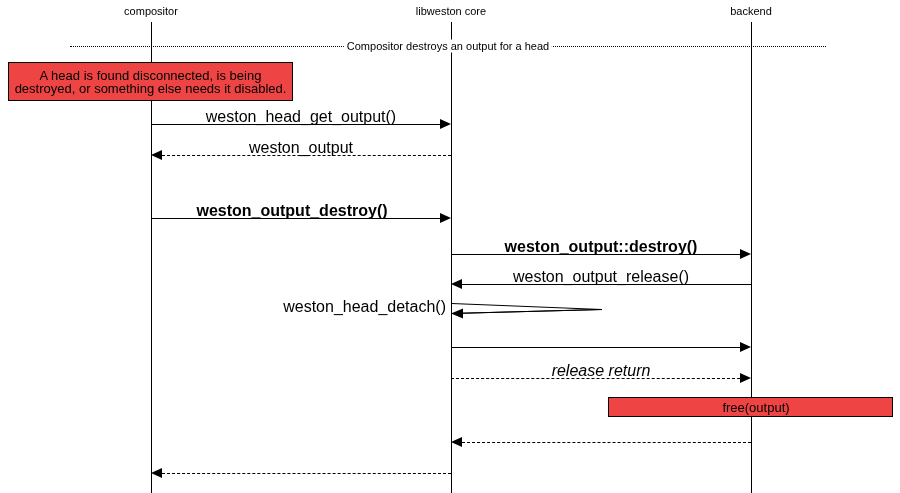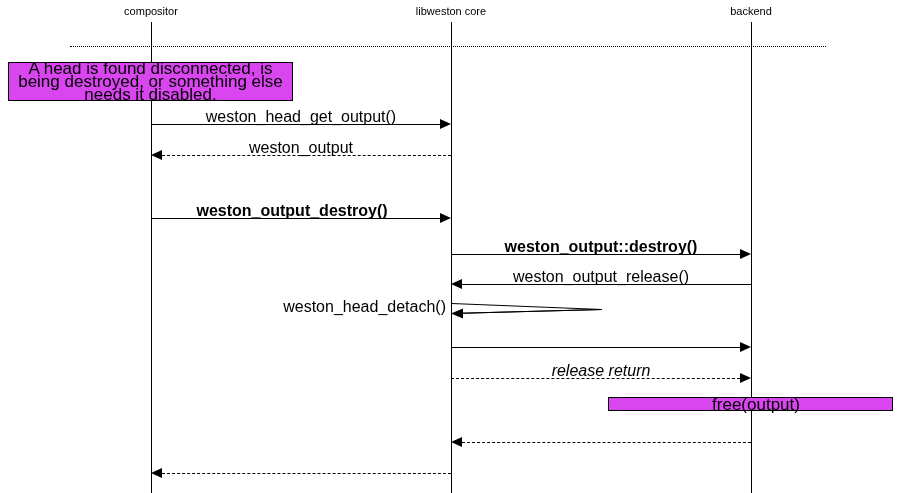--- a/index.html
+++ b/index.html
@@ -42,23 +42,23 @@
     font-size: 11px;
     line-height: 13px;
     background: #ffffff;
     padding: 0 3px;
     white-space: nowrap;
     transform: translate(-50%, -50%);
   }
   .note {
     position: absolute;
     border: 1px solid #000000;
-    background: #d946ef;
+    background: #ef4444;
     box-sizing: border-box;
-    font-size: 17px;
+    font-size: 13px;
     line-height: 13px;
     text-align: center;
     display: flex;
     align-items: center;
     justify-content: center;
     padding: 2px 4px;
   }
   .note span { display: block; width: 100%; }
   .msg-line {
     position: absolute;
@@ -105,20 +105,21 @@
 
   <div class="actor-label" style="left:151px; top:5px;">compositor</div>
   <div class="actor-label" style="left:451px; top:5px;">libweston core</div>
   <div class="actor-label" style="left:751px; top:5px;">backend</div>
 
   <div class="lifeline" style="left:151px; top:22px; height:471px;"></div>
   <div class="lifeline" style="left:451px; top:22px; height:471px;"></div>
   <div class="lifeline" style="left:751px; top:22px; height:471px;"></div>
 
   <div class="sep-line" style="left:70px; top:46px; width:756px;"></div>
+  <div class="sep-label" style="left:448px; top:46px;">Compositor destroys an output for a head</div>
 
   <div class="note" style="left:8px; top:62px; width:285px; height:39px;">
     <span>A head is found disconnected, is being destroyed, or something else needs it disabled.</span>
   </div>
 
   <div class="msg-line" style="left:151px; top:124px; width:289px;"></div>
   <div class="arrowhead right" style="left:440px; top:119px;"></div>
   <div class="msg-label" style="left:301px; top:123px;">weston_head_get_output()</div>
 
   <div class="msg-line dashed" style="left:162px; top:155px; width:289px;"></div>
@@ -145,21 +146,21 @@
   </svg>
   <div class="msg-label right-of" style="left:449px; top:313px;">weston_head_detach()</div>
 
   <div class="msg-line" style="left:451px; top:347px; width:289px;"></div>
   <div class="arrowhead right" style="left:740px; top:342px;"></div>
 
   <div class="msg-line dashed" style="left:451px; top:378px; width:289px;"></div>
   <div class="arrowhead right" style="left:740px; top:373px;"></div>
   <div class="msg-label" style="left:601px; top:377px;font-style:italic;">release return</div>
 
-  <div class="note" style="left:608px; top:397px; width:285px; height:14px;padding-left:15px;">
+  <div class="note" style="left:608px; top:397px; width:285px; height:20px;padding-left:15px;">
     <span>free(output)</span>
   </div>
 
   <div class="msg-line dashed" style="left:462px; top:442px; width:289px;"></div>
   <div class="arrowhead left" style="left:451px; top:437px;"></div>
 
   <div class="msg-line dashed" style="left:162px; top:473px; width:289px;"></div>
   <div class="arrowhead left" style="left:151px; top:468px;"></div>
 
 </div>

